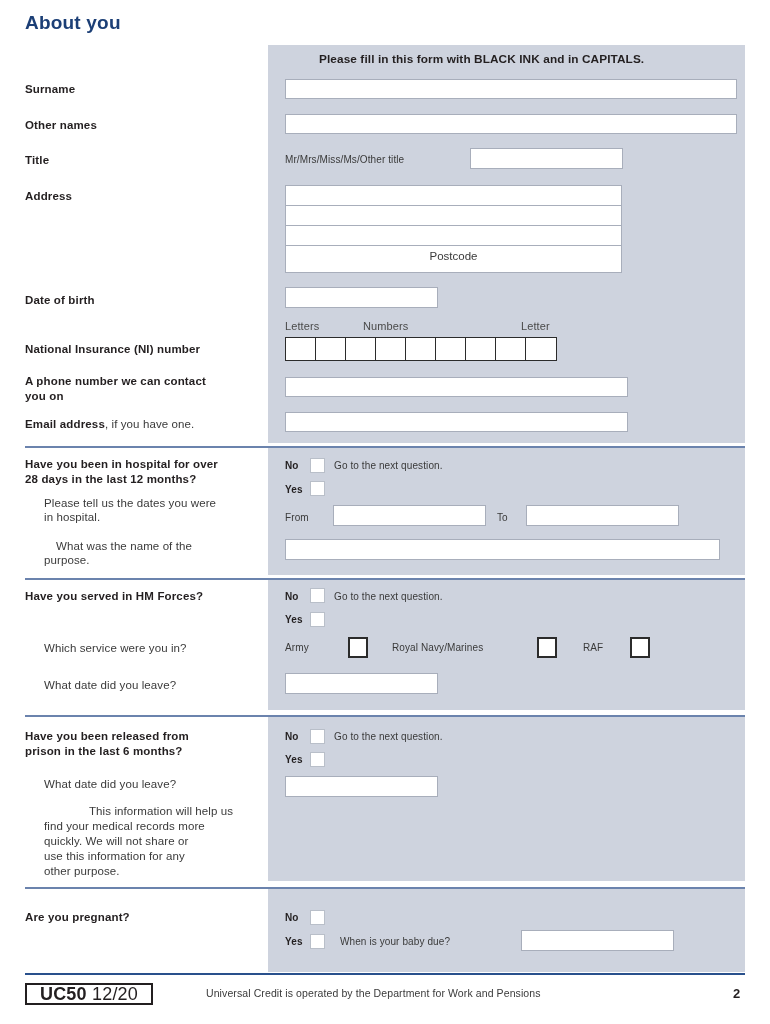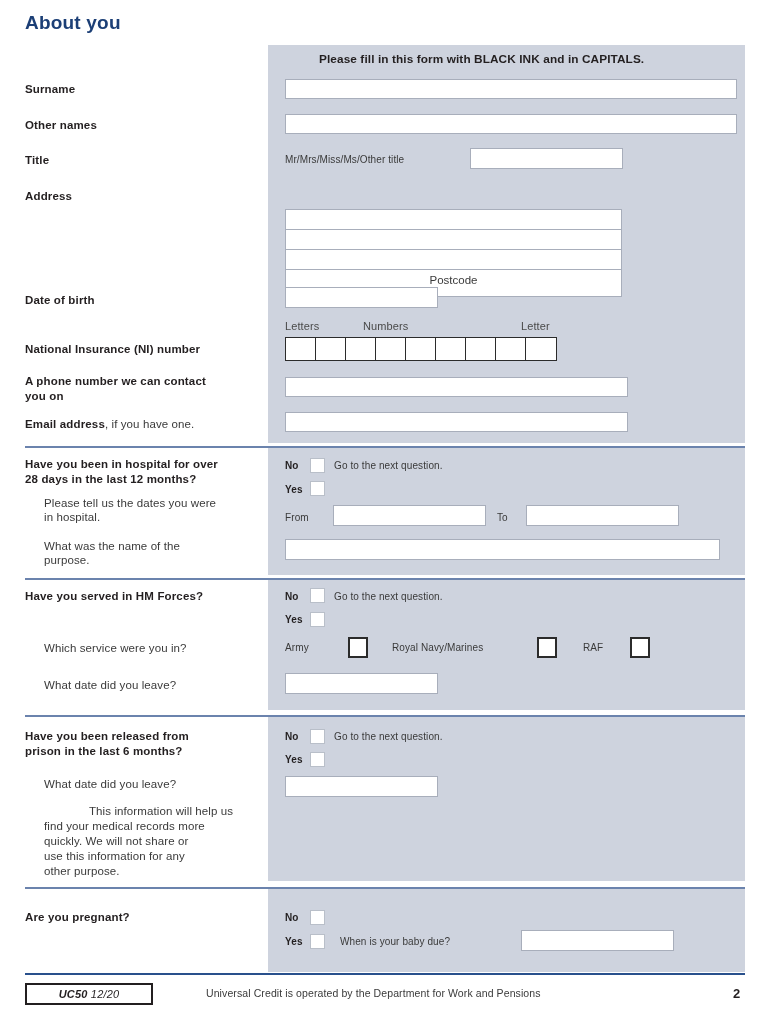--- a/index.html
+++ b/index.html
@@ -151,26 +151,25 @@
     height: 2px;
     background: #29508c;
   }
 
   
   .uc-box {
     position: absolute;
     border: 2px solid #231f20;
     background: #ffffff;
     box-sizing: border-box;
-    font-size: 11px;
+    font-size: 18px;
     line-height: 19px;
     text-align: center;
     letter-spacing: .2px;
     color: #231f20;
-    font-style: italic;
   }
   .uc-box .code { font-weight: bold; }
   .footer-note {
     position: absolute;
     font-size: 10.5px;
     color: #3a3a3a;
     letter-spacing: .1px;
     white-space: nowrap;
   }
   .page-num {
@@ -197,21 +196,21 @@
 <input class="fld" type="text" style="left: 285px; top: 79px; width: 452px; height: 20px;">
 
 <div class="qlabel" style="left:25px; top:118px;">Other names</div>
 <input class="fld" type="text" style="left: 285px; top: 114px; width: 452px; height: 20px;">
 
 <div class="qlabel" style="left:25px; top:153px;">Title</div>
 <div class="ptext" style="left:285px; top:153px;">Mr/Mrs/Miss/Ms/Other title</div>
 <input class="fld" type="text" style="left: 470px; top: 148px; width: 153px; height: 21px;">
 
 <div class="qlabel" style="left:25px; top:189px;">Address</div>
-<div class="fld-stack" style="left:285px; top:185px; width:337px; height:88px;margin-top:24px;">
+<div class="fld-stack" style="left:285px; top:185px; width:337px; height:88px;">
   <div class="row"></div>
   <div class="row"></div>
   <div class="row"></div>
   <div class="row last">Postcode</div>
 </div>
 
 <div class="qlabel" style="left:25px; top:293px;">Date of birth</div>
 <input class="fld" type="text" style="left: 285px; top: 287px; width: 153px; height: 21px;">
 
 <div class="ptext mini" style="left:285px; top:319px;">Letters</div>
@@ -239,21 +238,21 @@
   <span>Email address</span><span class="sublabel" style="position:static; font-weight:normal;">, if you have one.</span>
 </div>
 <input class="fld" type="text" style="left: 285px; top: 412px; width: 343px; height: 20px;">
 
 <div class="rule" style="top:446px;"></div>
 
 <div class="qlabel" style="left:25px; top:457px;">Have you been in hospital for over</div>
 <div class="qlabel" style="left:25px; top:472px;">28 days in the last 12 months?</div>
 <div class="sublabel" style="left:44px; top:496px;">Please tell us the dates you were</div>
 <div class="sublabel" style="left:44px; top:510px;">in hospital.</div>
-<div class="sublabel" style="left:44px; top:539px;">What was the name of the</div>
+<div class="sublabel" style="left:56px; top:539px;">What was the name of the</div>
 <div class="sublabel" style="left:44px; top:553px;">purpose.</div>
 
 <div class="ptext b" style="left:285px; top:459px;">No</div>
 <div class="cbox" style="left:310px; top:458px;"></div>
 <div class="ptext" style="left:334px; top:459px;">Go to the next question.</div>
 <div class="ptext b" style="left:285px; top:483px;">Yes</div>
 <div class="cbox" style="left:310px; top:481px;"></div>
 
 <div class="ptext" style="left:285px; top:511px;">From</div>
 <input class="fld" type="text" style="left: 333px; top: 505px; width: 153px; height: 21px;">

